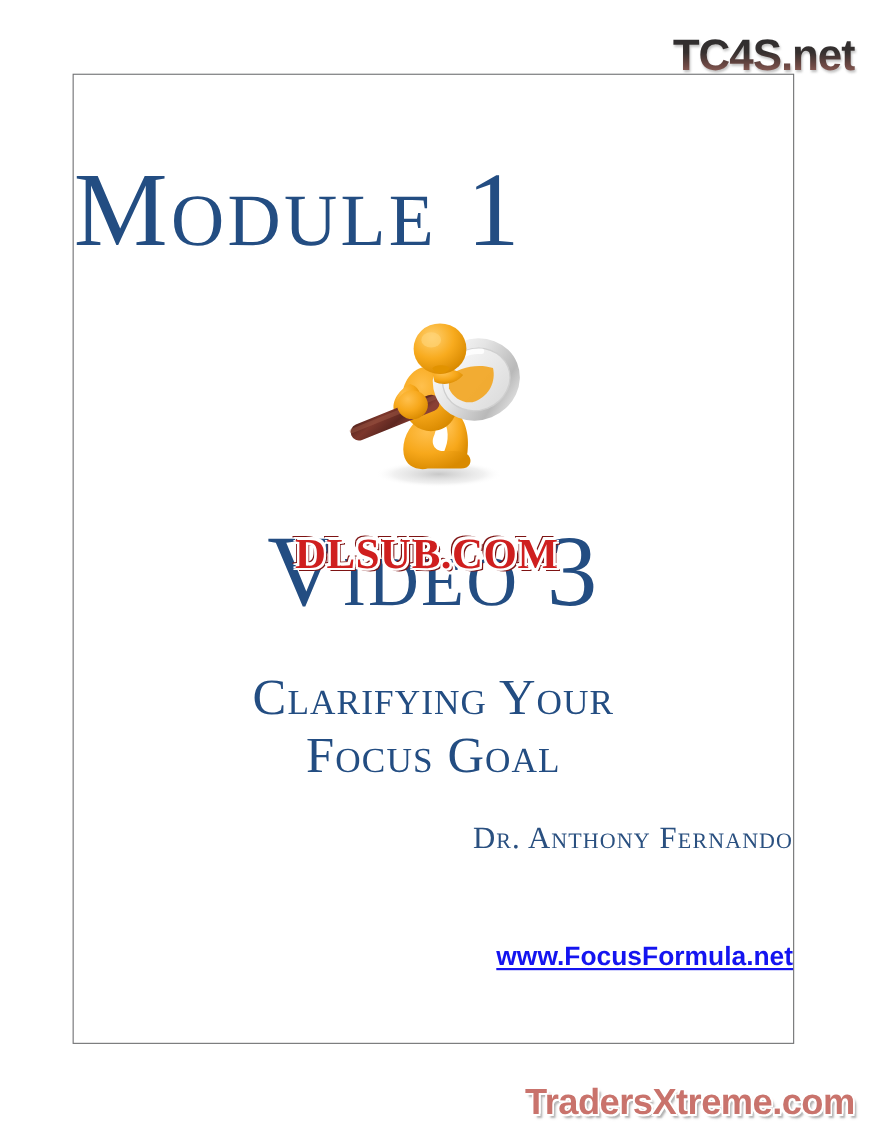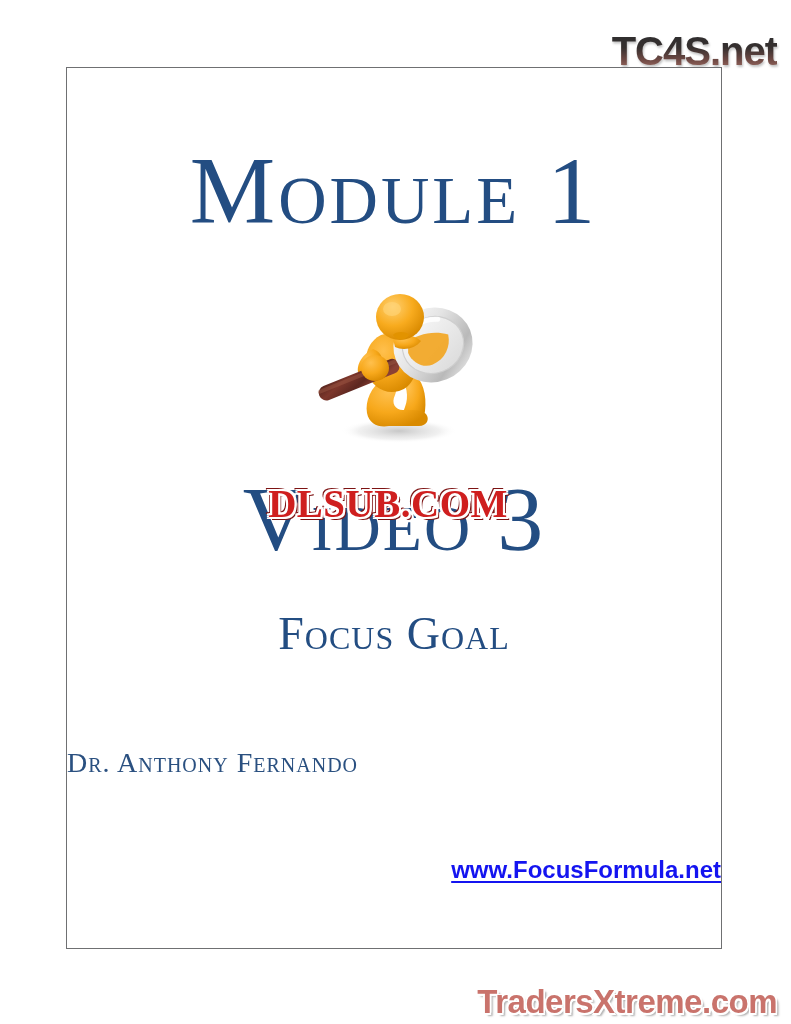--- a/index.html
+++ b/index.html
@@ -76,21 +76,21 @@
     position: absolute;
     inset: 0;
   }
 
   
   .module-title {
     position: absolute;
     left: 0;
     right: 0;
     top: 75px;
-    text-align: center;
+    text-align: left;
     font-family: "Liberation Serif", serif;
     font-variant: small-caps;
     font-size: 96px;
     line-height: 1;
     letter-spacing: 3px;
     color: #234d82;
     white-space: nowrap;
   }
 
   
@@ -169,21 +169,21 @@
     color: #234d82;
   }
   .subtitle .ln { display: block; white-space: nowrap; }
 
   
   .author {
     position: absolute;
     left: 0;
     right: 0;
     top: 681px;
-    text-align: left;
+    text-align: right;
     font-family: "Liberation Serif", serif;
     font-variant: small-caps;
     font-size: 28px;
     line-height: 1;
     letter-spacing: 1px;
     color: #2a5080;
     white-space: nowrap;
   }
 
   
@@ -291,20 +291,21 @@
         </svg>
       </div>
     </div>
 
     <div class="video-block">
       <div class="video-title">Video 3</div>
       <div class="wm-overlay">DLSUB.COM</div>
     </div>
 
     <div class="subtitle">
+      <span class="ln">Clarifying Your</span>
       <span class="ln">Focus Goal</span>
     </div>
 
     <div class="author">Dr. Anthony Fernando</div>
 
     <div class="url-row">
       <span class="url-link">www.FocusFormula.net</span>
     </div>
 
   </div>

